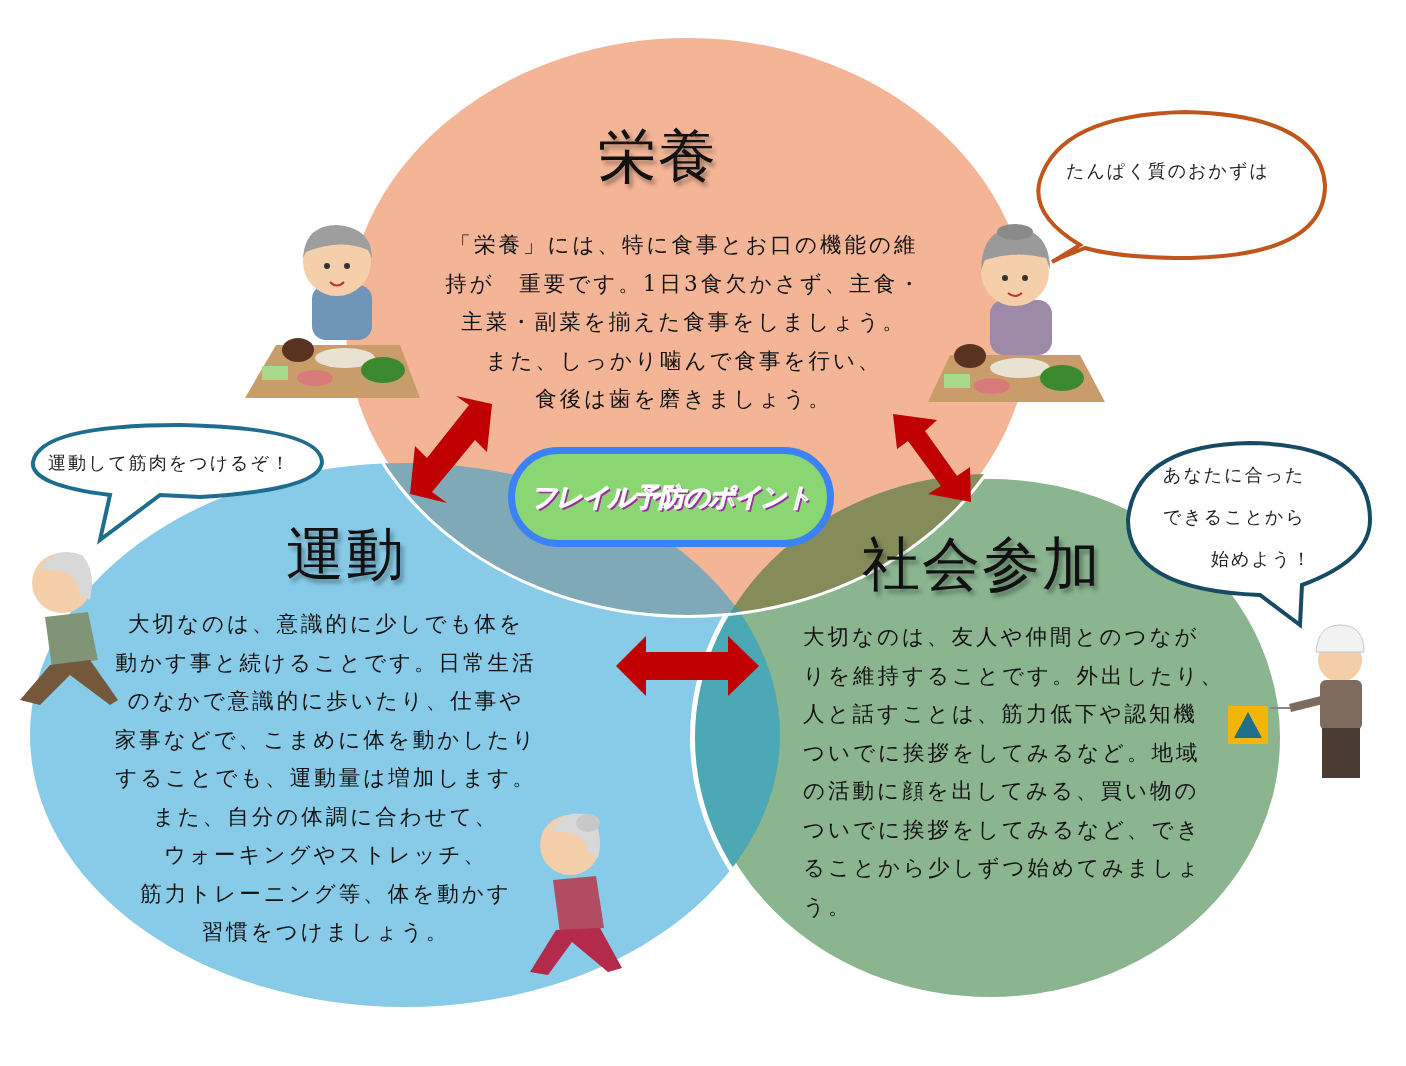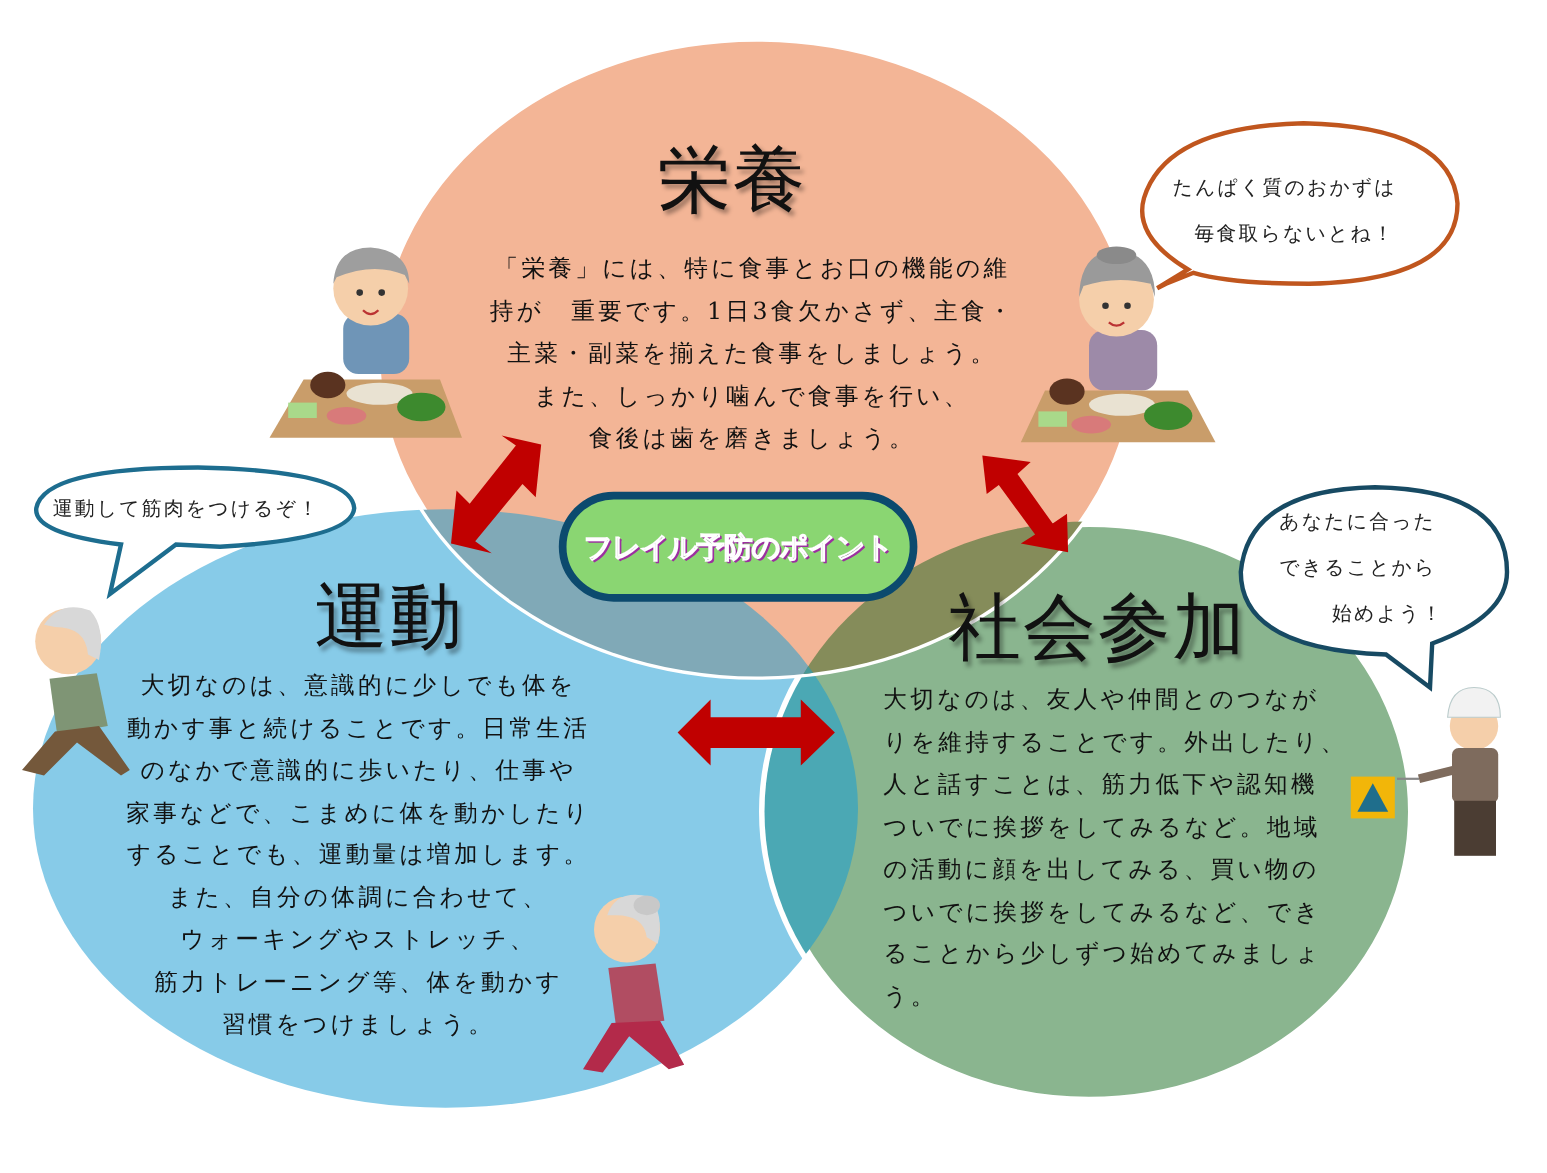--- a/index.html
+++ b/index.html
@@ -1,27 +1,27 @@
 <!DOCTYPE html>
 <html><head>
 <meta charset="utf-8">
 <style>
   html, body { margin: 0; padding: 0; background: #ffffff; }
   body { width: 1406px; height: 1066px; position: relative; overflow: hidden;
          font-family: "DejaVu Serif", "Liberation Serif", serif; color: #111; }
   svg.bg { position: absolute; left: 0; top: 0; }
-  .title { position: absolute; font-family: Liberation Serif, serif; font-size: 66px; letter-spacing: 2px;
+  .title { position: absolute; font-family: Liberation Serif, serif; font-size: 58px; letter-spacing: 2px;
            text-shadow: 3px 4px 4px rgba(0,0,0,0.35); white-space: nowrap; }
   .body-text { position: absolute; font-size: 21.5px; line-height: 38.5px; letter-spacing: 3px; white-space: nowrap; }
   .center { text-align: center; }
   .bubble-text { position: absolute; font-family: "DejaVu Sans", sans-serif; font-size: 18px; letter-spacing: 2px;
                  line-height: 42px; white-space: nowrap; color: #222; }
   .pill { position: absolute; left: 508px; top: 447px; width: 326px; height: 100px; border-radius: 50px;
-          background: #8ad672; border: 7px solid #0c4a6e; box-sizing: border-box;
-          display: flex; align-items: center; justify-content: center; }
+          background: #8ad672; border: 7px solid #3b82f6; box-sizing: border-box;
+          display: flex; align-items: center; justify-content: center; font-style: italic; }
   .pill-label { font-family: "DejaVu Sans", sans-serif; font-weight: bold; font-size: 26px; color: #2a2a2a;
                 letter-spacing: -1px; -webkit-text-stroke: 1px #ffffff;
                 text-shadow: 2px 2px 0 #9c2fa0, 1px 1px 0 #9c2fa0; }
 </style>
 </head>
 <body>
 
 <svg class="bg" width="1406" height="1066" viewBox="0 0 1406 1066">
   <defs>
     <clipPath id="clipTop">
@@ -160,21 +160,20 @@
   <div>人と話すことは、筋力低下や認知機</div>
   <div>ついでに挨拶をしてみるなど。地域</div>
   <div>の活動に顔を出してみる、買い物の</div>
   <div>ついでに挨拶をしてみるなど、でき</div>
   <div>ることから少しずつ始めてみましょ</div>
   <div>う。</div>
 </div>
 
 <div class="bubble-text" style="left:1066px; top:150px;">
   <div>たんぱく質のおかずは</div>
-  <div style="padding-left:20px;">毎食取らないとね！</div>
 </div>
 <div class="bubble-text" style="left:48px; top:442px;">
   <div>運動して筋肉をつけるぞ！</div>
 </div>
 <div class="bubble-text" style="left:1163px; top:454px; line-height:42px;">
   <div>あなたに合った</div>
   <div>できることから</div>
   <div style="padding-left:48px;">始めよう！</div>
 </div>
 

